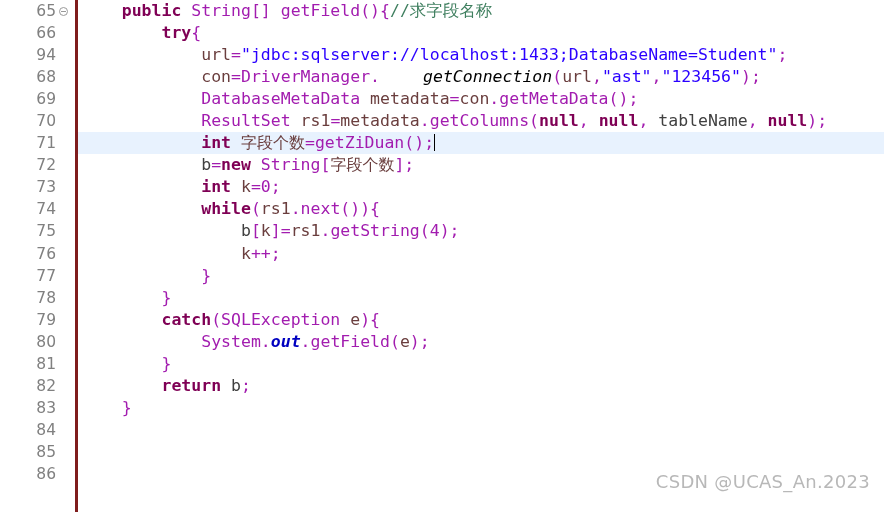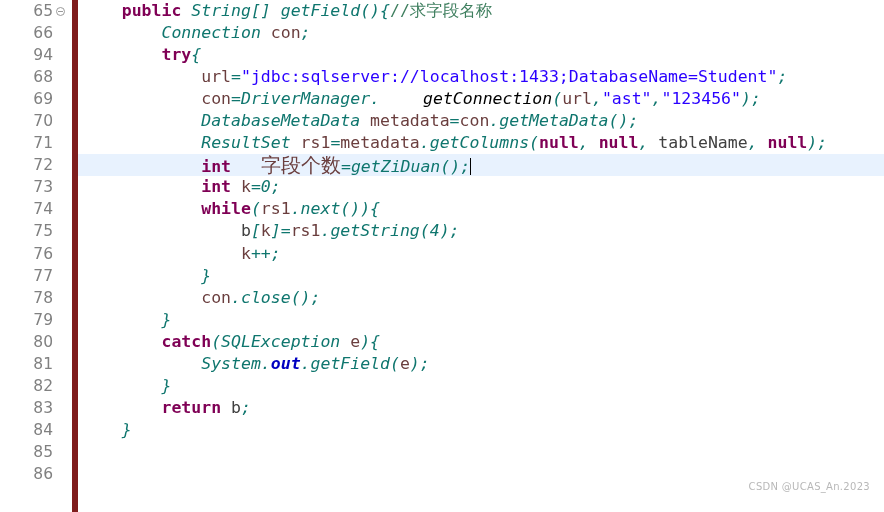--- a/index.html
+++ b/index.html
@@ -23,21 +23,21 @@
     display: flex;
     flex-direction: row;
     overflow: hidden;
   }
 
   
   #gutter {
     width: 78px;
     flex: 0 0 78px;
     background: #ffffff;
-    border-right: 6px solid #7f1d1d;
+    border-right: 3px solid #7f1d1d;
     box-sizing: border-box;
     position: relative;
     padding-top: 0px;
   }
   .gutter-row {
     height: 22.05px;
     line-height: 22.05px;
     display: flex;
     align-items: center;
     justify-content: flex-end;
@@ -101,45 +101,44 @@
   }
 
   
   .kw      { color: #7f0055; font-weight: bold; }
   .str     { color: #2a00ff; }
   .cmt     { color: #3f7f5f; }
   .fld     { color: #404040; }
   .fld-s   { color: #0000c0; font-weight: bold; font-style: italic; }
   .mth-s   { color: #000000; font-style: italic; margin-left: 43px; }
   .loc     { color: #6a3e3e; }
-  .plain   { color: #0f766e; font-style: italic; }
+  .plain   { color: #a21caf; }
 
   .cjk {
     font-family: Liberation Serif, serif;
-    font-size: 20px;
-    margin-left: 20px;
+    font-size: 16px;
   }
 
   
   .caret {
     display: inline-block;
     width: 1px;
     height: 17px;
     background: #000000;
     vertical-align: -3px;
     margin-left: 0px;
   }
 
   
   #watermark {
     position: absolute;
     right: 14px;
     bottom: 20px;
     font-family: "DejaVu Sans", "Liberation Sans", sans-serif;
-    font-size: 10px;
+    font-size: 18px;
     color: #b8b8b8;
     letter-spacing: 0.3px;
     user-select: none;
     white-space: nowrap;
   }
 </style>
 </head>
 <body>
 
 <div id="editor">
@@ -230,33 +229,32 @@
         <span class="fold-marker blank"></span>
       </div>
       <div class="gutter-row">
         <span class="lnum">86</span>
         <span class="fold-marker blank"></span>
       </div>
     </div>
 
   <div id="code-area">
       <div class="code-row"><span>    </span><span class="kw">public</span><span class="plain"> </span><span class="plain">String[] getField(){</span><span class="cmt">//求字段名称</span></div>
-      <div class="code-row"><span>        </span><span class="plain">Connection </span><span class="loc">con</span><span class="plain">;</span></div>
       <div class="code-row"><span>        </span><span class="kw">try</span><span class="plain">{</span></div>
       <div class="code-row"><span>            </span><span class="loc">url</span><span class="plain">=</span><span class="str">"jdbc:sqlserver://localhost:1433;DatabaseName=Student"</span><span class="plain">;</span></div>
       <div class="code-row"><span>            </span><span class="loc">con</span><span class="plain">=DriverManager.</span><span class="mth-s">getConnection</span><span class="plain">(</span><span class="loc">url</span><span class="plain">,</span><span class="str">"ast"</span><span class="plain">,</span><span class="str">"123456"</span><span class="plain">);</span></div>
       <div class="code-row"><span>            </span><span class="plain">DatabaseMetaData </span><span class="loc">metadata</span><span class="plain">=</span><span class="loc">con</span><span class="plain">.getMetaData();</span></div>
       <div class="code-row"><span>            </span><span class="plain">ResultSet </span><span class="loc">rs1</span><span class="plain">=</span><span class="loc">metadata</span><span class="plain">.getColumns(</span><span class="kw">null</span><span class="plain">, </span><span class="kw">null</span><span class="plain">, </span><span class="fld">tableName</span><span class="plain">, </span><span class="kw">null</span><span class="plain">);</span></div>
       <div class="code-row current"><span>            </span><span class="kw">int</span><span class="plain"> </span><span class="loc cjk">字段个数</span><span class="plain">=getZiDuan();</span><span class="caret"></span></div>
+      <div class="code-row"><span>            </span><span class="fld">b</span><span class="plain">=</span><span class="kw">new</span><span class="plain"> String[</span><span class="loc cjk">字段个数</span><span class="plain">];</span></div>
       <div class="code-row"><span>            </span><span class="kw">int</span><span class="plain"> </span><span class="loc">k</span><span class="plain">=0;</span></div>
       <div class="code-row"><span>            </span><span class="kw">while</span><span class="plain">(</span><span class="loc">rs1</span><span class="plain">.next()){</span></div>
       <div class="code-row"><span>                </span><span class="fld">b</span><span class="plain">[</span><span class="loc">k</span><span class="plain">]=</span><span class="loc">rs1</span><span class="plain">.getString(4);</span></div>
       <div class="code-row"><span>                </span><span class="loc">k</span><span class="plain">++;</span></div>
       <div class="code-row"><span>            </span><span class="plain">}</span></div>
-      <div class="code-row"><span>            </span><span class="loc">con</span><span class="plain">.close();</span></div>
       <div class="code-row"><span>        </span><span class="plain">}</span></div>
       <div class="code-row"><span>        </span><span class="kw">catch</span><span class="plain">(SQLException </span><span class="loc">e</span><span class="plain">){</span></div>
       <div class="code-row"><span>            </span><span class="plain">System.</span><span class="fld-s">out</span><span class="plain">.getField(</span><span class="loc">e</span><span class="plain">);</span></div>
       <div class="code-row"><span>        </span><span class="plain">}</span></div>
       <div class="code-row"><span>        </span><span class="kw">return</span><span class="plain"> </span><span class="fld">b</span><span class="plain">;</span></div>
       <div class="code-row"><span>    </span><span class="plain">}</span></div>
     </div>
 
   <div id="watermark">CSDN @UCAS_An.2023</div>
 

